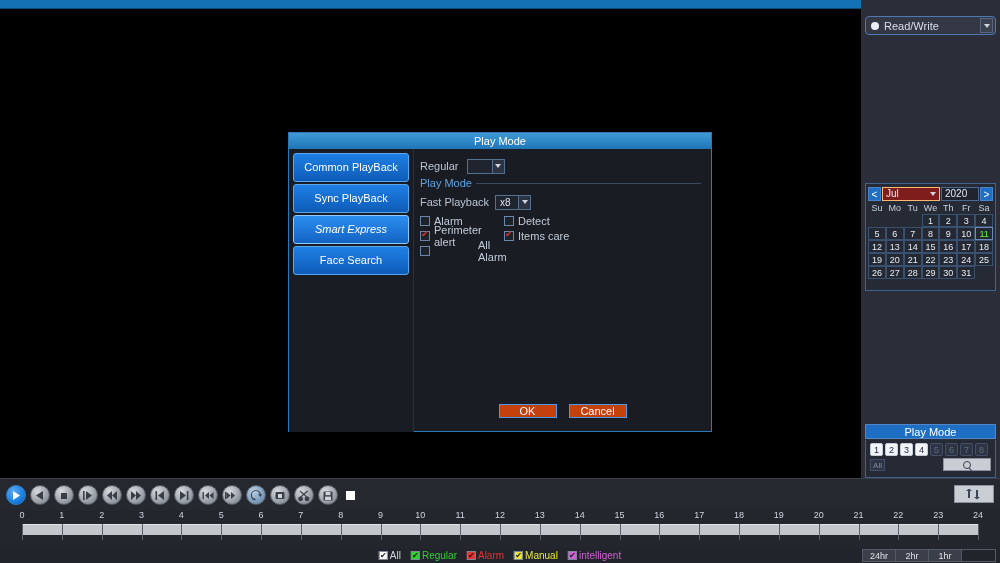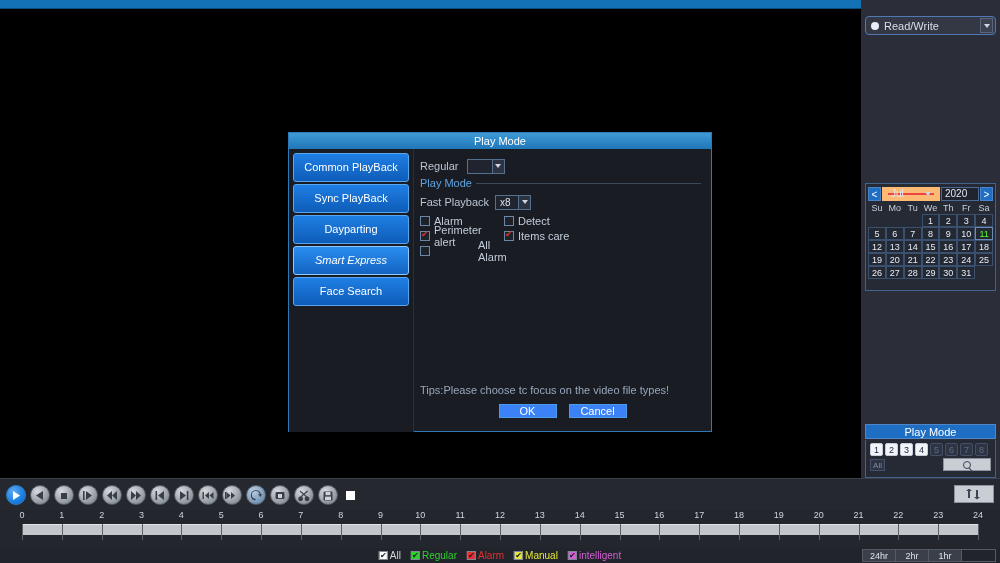--- a/index.html
+++ b/index.html
@@ -64,22 +64,22 @@
     border: 1px solid #3f628f; background: #262a35;
     padding: 2px;
   }
   .cal-head { display: flex; align-items: center; height: 15px; gap: 1px; }
   .cal-nav {
     width: 13px; height: 14px; background: #1f6fc4; color: #fff;
     font-size: 10px; line-height: 14px; text-align: center;
     border: 1px solid #4b84c6;
   }
   .cal-month {
-    flex: 1 1 auto; height: 14px; background: #ef4444;
-    border: 6px solid #fdba74; color: #e3e8f0; font-size: 10px;
+    flex: 1 1 auto; height: 14px; background: #7f1d1d;
+    border: 1px solid #fdba74; color: #e3e8f0; font-size: 10px;
     display: flex; align-items: center; padding-left: 3px; position: relative;
   }
   .cal-month .caret-d { position: absolute; right: 3px; }
   .cal-year {
     width: 38px; height: 14px; background: #20242e;
     border: 1px solid #4a6a95; color: #e3e8f0; font-size: 10px;
     display: flex; align-items: center; padding-left: 3px;
   }
   .cal-dow {
     display: grid; grid-template-columns: repeat(7, 1fr);
@@ -274,21 +274,21 @@
 
   .tips {
     position: absolute; left: 6px; bottom: 36px;
     color: #97a8bd; font-size: 11px;
   }
   .dlg-actions {
     position: absolute; left: 0; right: 0; bottom: 14px;
     display: flex; justify-content: center; gap: 12px;
   }
   .act {
-    width: 58px; height: 14px; background: #3b82f6; border: 1px solid #4d9ae8;
+    width: 58px; height: 14px; background: #c2410c; border: 1px solid #4d9ae8;
     color: #ffffff; font-size: 11px; text-align: center; line-height: 13px;
   }
 </style>
 </head>
 <body>
 
 <div id="app">
 
   <div class="topbar"></div>
   <div class="topbar-edge"></div>
@@ -573,21 +573,20 @@
       <div>1hr</div>
       <div>30mi</div>
     </div>
 
   <div class="dialog">
     <div class="dlg-title">Play Mode</div>
     <div class="dlg-body">
       <div class="dlg-side" id="dlg-side">
           <div class="side-btn">Common PlayBack</div>
           <div class="side-btn">Sync PlayBack</div>
-          <div class="side-btn">Dayparting</div>
           <div class="side-btn active">Smart Express</div>
           <div class="side-btn">Face Search</div>
         </div>
       <div class="dlg-main">
 
         <div class="row">
           <span class="lbl">Regular</span>
           <span class="selbox" style="width:38px;margin-left:8px;">
             <span class="val"></span>
             <span class="arw">
@@ -634,21 +633,20 @@
               </div>
             </div>
             <div class="cbrow">
               <div style="display: flex; align-items: center; width: 84px; gap: 44px;">
                 <span class="cb"></span>
                 <span class="cb-lbl">All Alarm</span>
               </div>
             </div>
           </div>
 
-        <div class="tips">Tips:Please choose tc focus on the video file types!</div>
         <div class="dlg-actions">
           <div class="act">OK</div>
           <div class="act">Cancel</div>
         </div>
 
       </div>
     </div>
   </div>
 
 </div>

